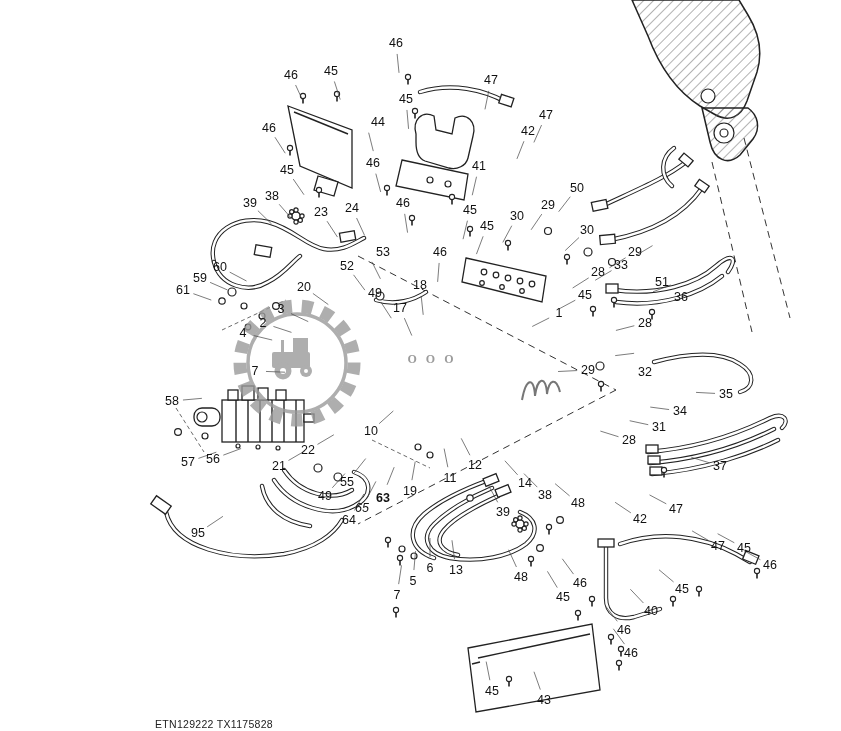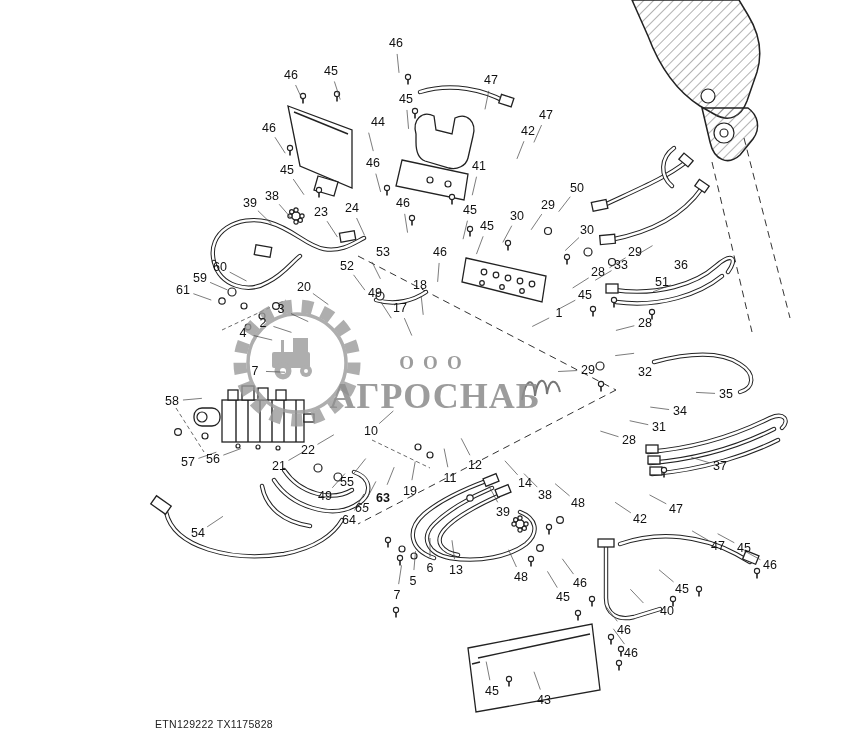--- a/index.html
+++ b/index.html
@@ -12,21 +12,21 @@
   .ln{stroke:#222;stroke-width:1.4;fill:none;}
   .fit{fill:#fff;stroke:#222;stroke-width:1.3;}
   .cpart{fill:#fff;stroke:#222;stroke-width:1.2;}
   .dsh{stroke:#333;stroke-width:1;fill:none;stroke-dasharray:7 5;}
   .dsh2{stroke:#444;stroke-width:.8;fill:none;stroke-dasharray:4 3;}
   #leaders line{stroke:#444;stroke-width:.7;}
   .callout{position:absolute;transform:translate(-50%,-50%);font-size:12.5px;color:#111;
            line-height:1;white-space:nowrap;}
   .watermark{position:absolute;left:328px;top:352px;width:214px;text-align:center;
              color:#8f8f8f;opacity:.88;pointer-events:none;}
-  .wm-ooo{font-family:"Liberation Serif",serif;font-size:19px;font-weight:600;letter-spacing:9px;}
+  .wm-ooo{font-family:"Liberation Serif",serif;font-size:12px;font-weight:600;letter-spacing:9px;}
   .wm-main{font-family:"Liberation Serif",serif;font-size:36px;font-weight:700;letter-spacing:1px;margin-top:1px;}
   .footer-code{position:absolute;left:155px;top:718px;font-size:10.5px;color:#222;letter-spacing:.3px;}
 </style>
 </head>
 <body>
 
 <div class="stage">
 
 <svg id="art" width="841" height="731" viewBox="0 0 841 731">
   <defs>
@@ -394,21 +394,21 @@
       <div class="callout" style="left: 250px; top: 203px;">39</div>
       <div class="callout" style="left: 272px; top: 196px;">38</div>
       <div class="callout" style="left: 321px; top: 212px;">23</div>
       <div class="callout" style="left: 352px; top: 208px;">24</div>
       <div class="callout" style="left: 367px; top: 252px; margin-left: 16px;">53</div>
       <div class="callout" style="left: 347px; top: 266px;">52</div>
       <div class="callout" style="left: 487px; top: 226px;">45</div>
       <div class="callout" style="left: 440px; top: 252px;">46</div>
       <div class="callout" style="left: 598px; top: 272px;">28</div>
       <div class="callout" style="left: 621px; top: 265px;">33</div>
-      <div class="callout" style="left: 681px; top: 265px;">36</div>
+      <div class="callout" style="left: 681px; top: 297px;">36</div>
       <div class="callout" style="left: 585px; top: 295px;">45</div>
       <div class="callout" style="left: 645px; top: 323px;">28</div>
       <div class="callout" style="left: 220px; top: 267px;">60</div>
       <div class="callout" style="left: 200px; top: 278px;">59</div>
       <div class="callout" style="left: 183px; top: 290px;">61</div>
       <div class="callout" style="left: 304px; top: 287px;">20</div>
       <div class="callout" style="left: 375px; top: 293px;">49</div>
       <div class="callout" style="left: 420px; top: 285px; text-align: right;">18</div>
       <div class="callout" style="left: 400px; top: 308px;">17</div>
       <div class="callout" style="left: 281px; top: 309px;">3</div>
@@ -424,21 +424,21 @@
       <div class="callout" style="left: 720px; top: 466px;">37</div>
       <div class="callout" style="left: 255px; top: 371px;">7</div>
       <div class="callout" style="left: 172px; top: 401px;">58</div>
       <div class="callout" style="left: 371px; top: 431px;">10</div>
       <div class="callout" style="left: 188px; top: 462px;">57</div>
       <div class="callout" style="left: 213px; top: 459px;">56</div>
       <div class="callout" style="left: 279px; top: 466px;">21</div>
       <div class="callout" style="left: 308px; top: 450px;">22</div>
       <div class="callout" style="left: 347px; top: 482px;">55</div>
       <div class="callout" style="left: 325px; top: 496px;">49</div>
-      <div class="callout" style="left: 198px; top: 533px;">54</div>
+      <div class="callout" style="left: 198px; top: 533px;">95</div>
       <div class="callout" style="left: 475px; top: 465px;">12</div>
       <div class="callout" style="left: 525px; top: 483px;">14</div>
       <div class="callout" style="left: 450px; top: 478px;">11</div>
       <div class="callout" style="left: 410px; top: 491px;">19</div>
       <div class="callout" style="left: 383px; top: 498px; font-weight: bold;">63</div>
       <div class="callout" style="left: 362px; top: 508px; font-style: italic;">65</div>
       <div class="callout" style="left: 349px; top: 520px;">64</div>
       <div class="callout" style="left: 503px; top: 512px;">39</div>
       <div class="callout" style="left: 545px; top: 495px;">38</div>
       <div class="callout" style="left: 578px; top: 503px;">48</div>
@@ -448,27 +448,26 @@
       <div class="callout" style="left: 744px; top: 548px;">45</div>
       <div class="callout" style="left: 770px; top: 565px;">46</div>
       <div class="callout" style="left: 413px; top: 581px;">5</div>
       <div class="callout" style="left: 430px; top: 568px;">6</div>
       <div class="callout" style="left: 456px; top: 570px;">13</div>
       <div class="callout" style="left: 397px; top: 595px;">7</div>
       <div class="callout" style="left: 521px; top: 577px;">48</div>
       <div class="callout" style="left: 580px; top: 583px;">46</div>
       <div class="callout" style="left: 563px; top: 597px;">45</div>
       <div class="callout" style="left: 682px; top: 589px;">45</div>
-      <div class="callout" style="left: 651px; top: 611px; margin-left: 16px;">40</div>
+      <div class="callout" style="left: 651px; top: 611px;">40</div>
       <div class="callout" style="left: 624px; top: 630px;">46</div>
       <div class="callout" style="left: 631px; top: 653px;">46</div>
       <div class="callout" style="left: 544px; top: 700px;">43</div>
       <div class="callout" style="left: 492px; top: 691px;">45</div>
     </div>
 
 <div class="watermark">
   <div class="wm-ooo">ООО</div>
-  <div class="wm-main">АГРОСНАБ</div>
 </div>
 
 <div class="footer-code">ETN129222  TX1175828</div>
 
 </div>
 
 </body></html>

